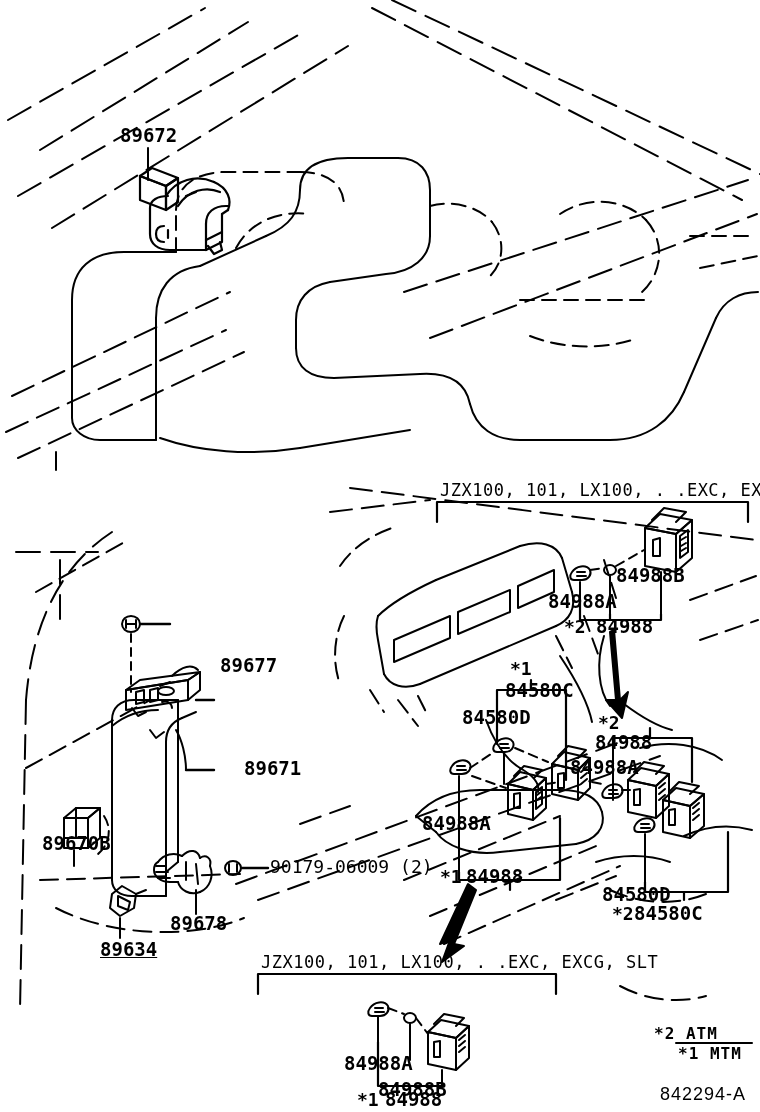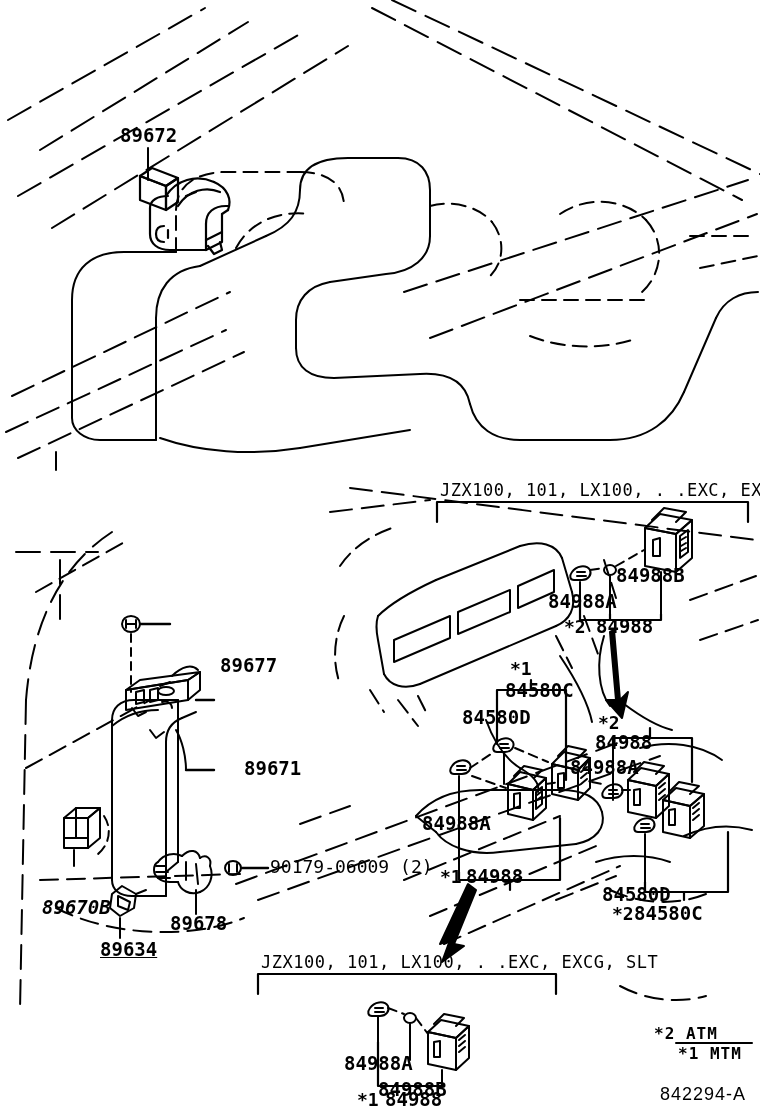--- a/index.html
+++ b/index.html
@@ -404,21 +404,21 @@
       </g>
 
       <path d="M676 1043 L752 1043" stroke-width="2"></path>
     </g>
   </svg>
 
   <div class="lbl pn" style="left:120px;top:124px;">89672</div>
 
   <div class="lbl pn" style="left:220px;top:654px;">89677</div>
   <div class="lbl pn" style="left:220px;top:757px;margin-left:24px;">89671</div>
-  <div class="lbl pn" style="left:42px;top:896px;font-style:italic;">89670B</div>
+  <div class="lbl pn" style="left:42px;top:832px;">89670B</div>
   <div class="lbl pn-thin" style="left:270px;top:856px;">90179-06009 (2)</div>
   <div class="lbl pn" style="left:170px;top:884px;margin-top:28px;">89678</div>
   <div class="lbl pn" style="left:100px;top:938px;text-decoration:underline;">89634</div>
 
   <div class="lbl grp" style="left:440px;top:480px;">JZX100, 101, LX100, . .EXC, EXCG, SLT</div>
 
   <div class="lbl pn" style="left:616px;top:564px;">84988B</div>
   <div class="lbl pn" style="left:548px;top:590px;">84988A</div>
   <div class="lbl ast" style="left:564px;top:616px;">*2</div>
   <div class="lbl pn" style="left:596px;top:615px;">84988</div>

